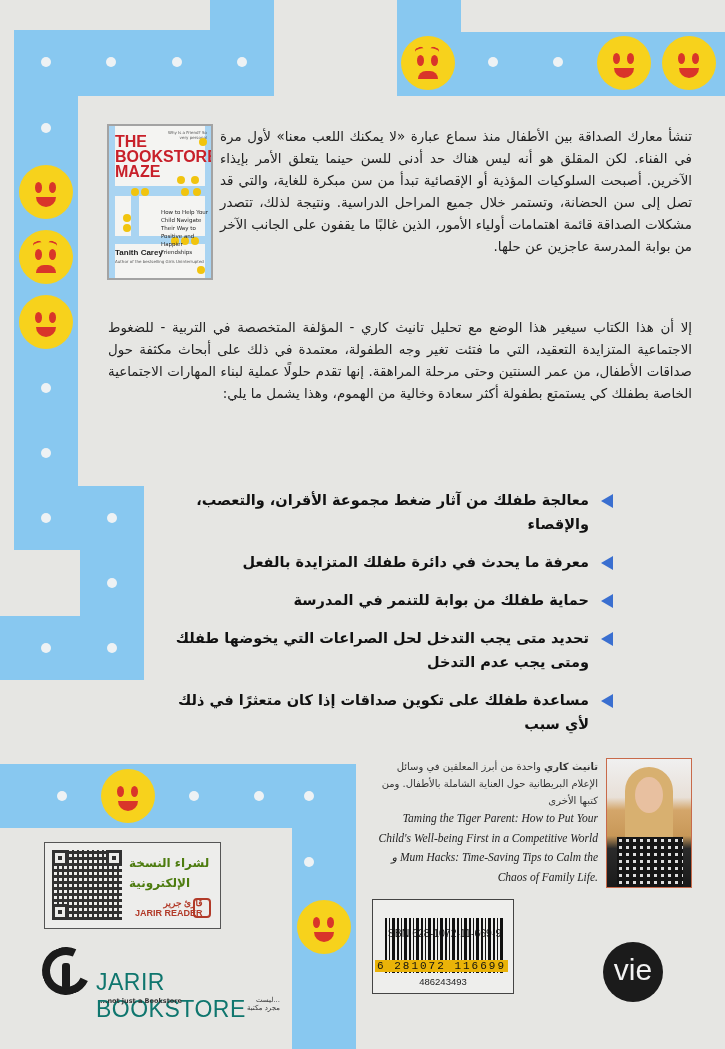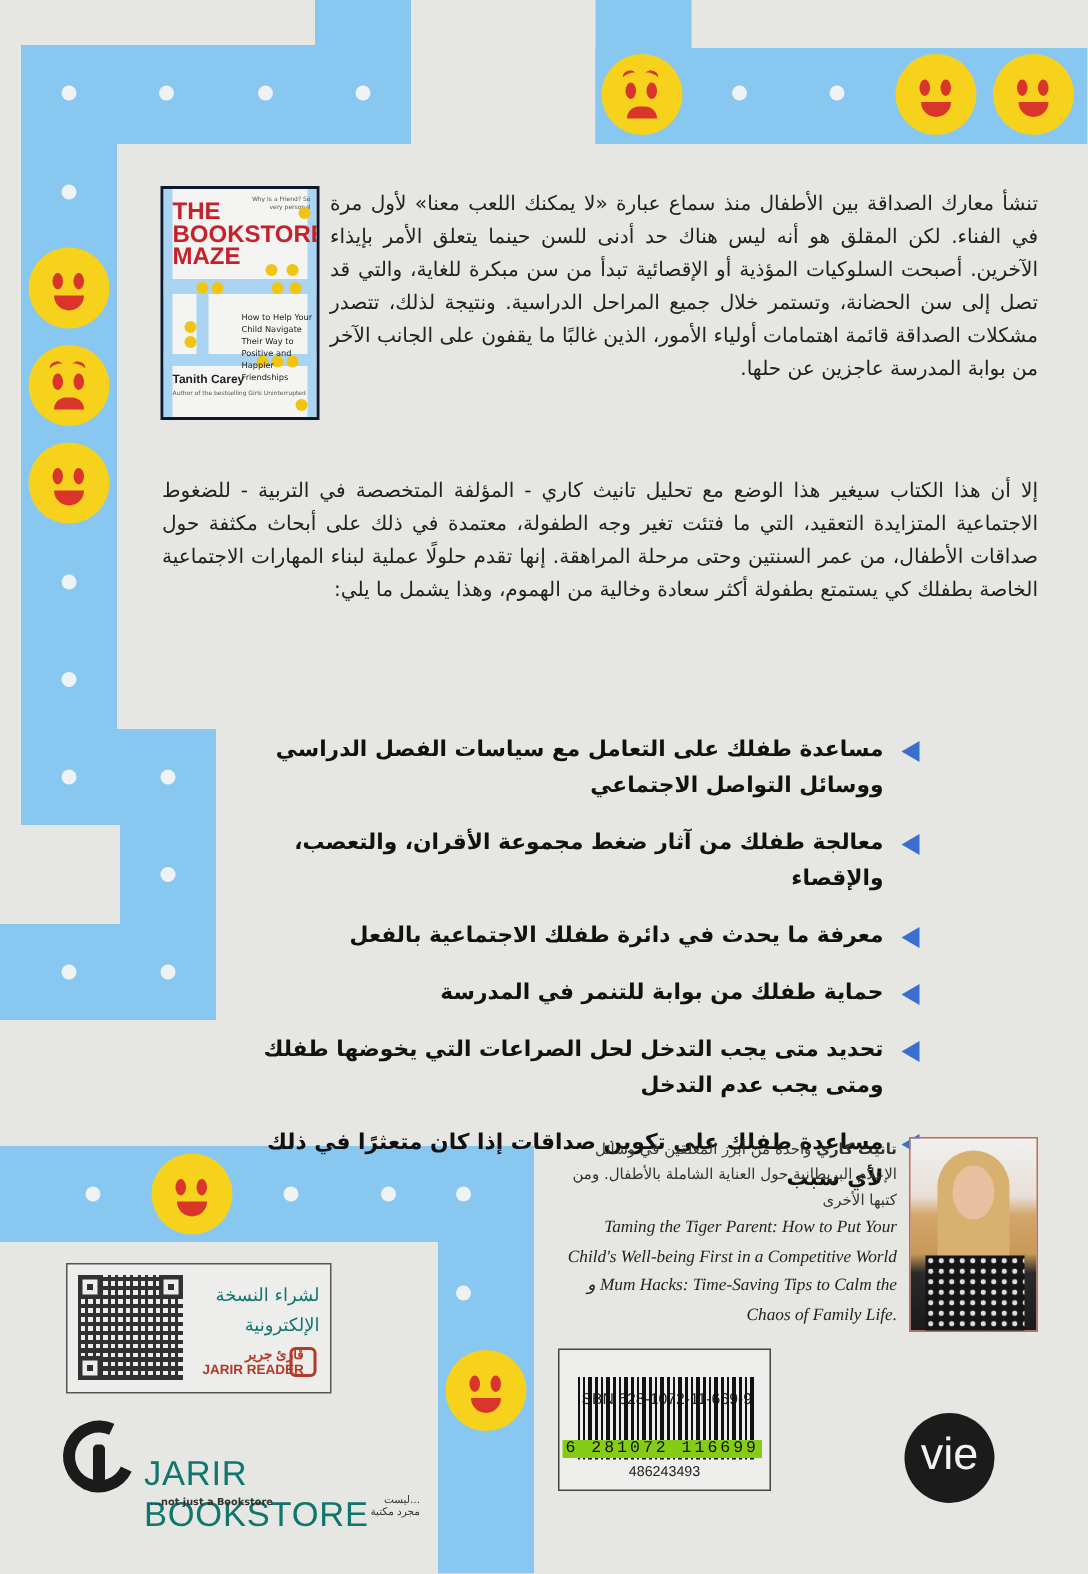--- a/index.html
+++ b/index.html
@@ -8,21 +8,21 @@
   .dot{position:absolute;width:10px;height:10px;border-radius:50%;background:#eef2f4;transform:translate(-50%,-50%);}
   .face{position:absolute;width:54px;height:54px;border-radius:50%;background:#f7d21c;transform:translate(-50%,-50%);}
   .face .eye{position:absolute;width:7px;height:11px;border-radius:50%;background:#d9352a;top:17px;}
   .face .eye.l{left:16px;} .face .eye.r{left:30px;}
   .face .mouth{position:absolute;left:17px;width:20px;height:10px;border-radius:0 0 20px 20px;background:#d9352a;top:32px;}
   .face.sad .mouth{border-radius:20px 20px 0 0;top:35px;height:8px;}
   .face.sad .brow{position:absolute;width:9px;height:5px;border-top:2px solid #d9352a;border-radius:50% 50% 0 0;top:11px;}
   .face.sad .brow.l{left:14px;transform:rotate(-20deg);} .face.sad .brow.r{left:29px;transform:rotate(20deg);}
   .face.sad .eye{top:19px;}
 
-  .cover{position:absolute;left:107px;top:124px;width:102px;height:152px;border:2px solid #0f172a;background:#f4f4f2;overflow:hidden;}
+  .cover{position:absolute;left:107px;top:124px;width:102px;height:152px;border:2px solid #a3a3a3;background:#f4f4f2;overflow:hidden;}
   .cover .strip{position:absolute;background:#a9d4f2;}
   .cover .title{position:absolute;left:6px;top:8px;font-family:"Liberation Sans",sans-serif;font-weight:bold;color:#c8202a;font-size:16px;line-height:15px;}
   .cover .blurb{position:absolute;left:56px;top:4px;font-size:4px;color:#555;width:42px;text-align:right;}
   .cover .sub{position:absolute;left:52px;top:82px;font-size:5.5px;line-height:8px;color:#222;width:48px;}
   .cover .auth{position:absolute;left:6px;top:122px;font-family:"Liberation Sans",sans-serif;font-weight:bold;font-size:8px;color:#222;}
   .cover .auth2{position:absolute;left:6px;top:133px;font-size:4px;color:#555;}
   .mini{position:absolute;width:8px;height:8px;border-radius:50%;background:#f1c40f;}
 
   .para{position:absolute;direction:rtl;text-align:justify;text-align-last:right;font-family:"DejaVu Sans",sans-serif;color:#222;font-size:13.4px;line-height:22px;}
   .bullets{position:absolute;left:150px;top:488px;width:465px;direction:rtl;}
@@ -32,31 +32,31 @@
   .bio{position:absolute;left:375px;top:758px;width:223px;direction:rtl;text-align:right;font-size:10px;line-height:17px;color:#333;}
   .bio .en{font-family:"Liberation Serif",serif;font-style:italic;font-size:11.5px;line-height:19.5px;color:#222;direction:ltr;text-align:right;}
   .photo{position:absolute;left:606px;top:758px;width:84px;height:128px;border:1px solid #c86a4a;background:linear-gradient(180deg,#f0f0f0 0%,#e8e0d8 30%,#d4a66a 40%,#c89858 60%,#2a2a2a 70%,#1a1a1a 100%);overflow:hidden;}
   .photo .face-p{position:absolute;left:28px;top:18px;width:28px;height:36px;border-radius:50%;background:#e8c0a0;}
   .photo .hair{position:absolute;left:18px;top:8px;width:48px;height:80px;border-radius:24px 24px 10px 10px;background:#d8b070;}
   .photo .dress{position:absolute;left:10px;top:78px;width:66px;height:52px;background:radial-gradient(circle,#ddd 1.5px,transparent 2px) 0 0/7px 7px,#151515;}
 
   .isbn{position:absolute;left:372px;top:899px;width:140px;height:93px;border:1.5px solid #444;background:#eeeeec;}
   .isbn .t{position:absolute;left:0;right:0;top:3px;text-align:center;font-family:"Liberation Sans",sans-serif;font-size:10.5px;color:#222;margin-top:24px;}
   .isbn .bars{position:absolute;left:12px;top:18px;width:118px;height:55px;background:repeating-linear-gradient(90deg,#111 0 2px,transparent 2px 4px,#111 4px 5px,transparent 5px 7px,#111 7px 10px,transparent 10px 12px);}
-  .isbn .num{position:absolute;left:2px;top:60px;font-family:"Liberation Mono",monospace;font-size:11px;letter-spacing:2px;color:#111;background:#84cc16;padding:0 2px;}
+  .isbn .num{position:absolute;left:2px;top:60px;font-family:"Liberation Mono",monospace;font-size:11px;letter-spacing:2px;color:#111;background:#eab308;padding:0 2px;}
   .isbn .code{position:absolute;left:0;right:0;top:76px;text-align:center;font-family:"Liberation Sans",sans-serif;font-size:9.5px;color:#222;}
 
   .vie{position:absolute;left:603px;top:942px;width:60px;height:60px;border-radius:50%;background:#1b1b1b;color:#f2f2f2;text-align:center;font-family:"Liberation Sans",sans-serif;font-size:30px;line-height:56px;}
 
   .qrbox{position:absolute;left:44px;top:842px;width:175px;height:85px;border:1.5px solid #555;background:#ededeb;}
   .qr{position:absolute;left:7px;top:7px;width:70px;height:70px;background:
      repeating-linear-gradient(0deg,#111 0 3px,transparent 3px 6px),repeating-linear-gradient(90deg,#111 0 2px,transparent 2px 5px);opacity:.85;}
   .qr .fp{position:absolute;width:16px;height:16px;border:3px solid #111;background:#ededeb;box-sizing:border-box;}
   .qr .fp::after{content:"";position:absolute;left:3px;top:3px;width:4px;height:4px;background:#111;}
-  .qrtxt{position:absolute;left:84px;top:10px;width:84px;direction:rtl;text-align:right;font-weight:normal;font-size:12px;line-height:20px;color:#0f766e;}
+  .qrtxt{position:absolute;left:84px;top:10px;width:84px;direction:rtl;text-align:left;font-weight:bold;font-size:12px;line-height:20px;color:#4d7c0f;}
   .reader{position:absolute;left:90px;top:55px;font-family:"Liberation Sans",sans-serif;font-weight:bold;font-size:9px;line-height:10px;color:#b23a28;text-align:right;}
   .reader-icon{position:absolute;left:148px;top:55px;width:18px;height:20px;border:2px solid #b23a28;border-radius:4px;box-sizing:border-box;}
 
   .jarir{position:absolute;left:40px;top:943px;width:240px;height:75px;}
   .jarir .logo{position:absolute;left:2px;top:4px;width:48px;height:48px;border:8px solid #1b1b1b;border-radius:50%;box-sizing:border-box;border-right-color:transparent;transform:rotate(-20deg);}
   .jarir .logoi{position:absolute;left:22px;top:20px;width:8px;height:26px;background:#1b1b1b;border-radius:3px;}
   .jarir .ar{position:absolute;left:58px;top:-2px;direction:rtl;font-weight:bold;font-size:24px;color:#1b1b1b;width:180px;text-align:left;}
   .jarir .en{position:absolute;left:56px;top:26px;font-family:"Liberation Sans",sans-serif;font-size:23px;color:#0f766e;letter-spacing:0.5px;}
   .jarir .tag{position:absolute;left:60px;top:54px;font-size:6.5px;color:#333;font-weight:bold;}
   .jarir .tagar{position:absolute;left:206px;top:53px;font-size:7px;color:#333;direction:rtl;}
@@ -173,23 +173,22 @@
   <div class="mini" style="left:88px;top:140px;"></div>
   <div class="sub">How to Help Your Child Navigate Their Way to Positive and Happier Friendships</div>
   <div class="auth">Tanith Carey</div>
   <div class="auth2">Author of the bestselling Girls Uninterrupted</div>
 </div>
 
 <div class="para" style="left:220px;top:126px;width:472px;">تنشأ معارك الصداقة بين الأطفال منذ سماع عبارة «لا يمكنك اللعب معنا» لأول مرة في الفناء. لكن المقلق هو أنه ليس هناك حد أدنى للسن حينما يتعلق الأمر بإيذاء الآخرين. أصبحت السلوكيات المؤذية أو الإقصائية تبدأ من سن مبكرة للغاية، والتي قد تصل إلى سن الحضانة، وتستمر خلال جميع المراحل الدراسية. ونتيجة لذلك، تتصدر مشكلات الصداقة قائمة اهتمامات أولياء الأمور، الذين غالبًا ما يقفون على الجانب الآخر من بوابة المدرسة عاجزين عن حلها.</div>
 <div class="para" style="left:108px;top:317px;width:584px;">إلا أن هذا الكتاب سيغير هذا الوضع مع تحليل تانيث كاري - المؤلفة المتخصصة في التربية - للضغوط الاجتماعية المتزايدة التعقيد، التي ما فتئت تغير وجه الطفولة، معتمدة في ذلك على أبحاث مكثفة حول صداقات الأطفال، من عمر السنتين وحتى مرحلة المراهقة. إنها تقدم حلولًا عملية لبناء المهارات الاجتماعية الخاصة بطفلك كي يستمتع بطفولة أكثر سعادة وخالية من الهموم، وهذا يشمل ما يلي:</div>
 
 <div class="bullets">
-  <div class="bullet"><span class="arrow"></span><span>مساعدة طفلك على التعامل مع سياسات الفصل الدراسي ووسائل التواصل الاجتماعي</span></div>
   <div class="bullet"><span class="arrow"></span><span>معالجة طفلك من آثار ضغط مجموعة الأقران، والتعصب، والإقصاء</span></div>
-  <div class="bullet"><span class="arrow"></span><span>معرفة ما يحدث في دائرة طفلك الاجتماعية بالفعل</span></div>
+  <div class="bullet"><span class="arrow"></span><span>معرفة ما يحدث في دائرة طفلك المتزايدة بالفعل</span></div>
   <div class="bullet"><span class="arrow"></span><span>حماية طفلك من بوابة للتنمر في المدرسة</span></div>
   <div class="bullet"><span class="arrow"></span><span>تحديد متى يجب التدخل لحل الصراعات التي يخوضها طفلك ومتى يجب عدم التدخل</span></div>
   <div class="bullet"><span class="arrow"></span><span>مساعدة طفلك على تكوين صداقات إذا كان متعثرًا في ذلك لأي سبب</span></div>
 </div>
 
 <div class="bio">
   <b>تانيث كاري</b>
   <span>واحدة من أبرز المعلقين في وسائل الإعلام البريطانية حول العناية الشاملة بالأطفال. ومن كتبها الأخرى</span>
   <div class="en">Taming the Tiger Parent: How to Put Your Child's Well-being First in a Competitive World و Mum Hacks: Time-Saving Tips to Calm the Chaos of Family Life.</div>
 </div>

